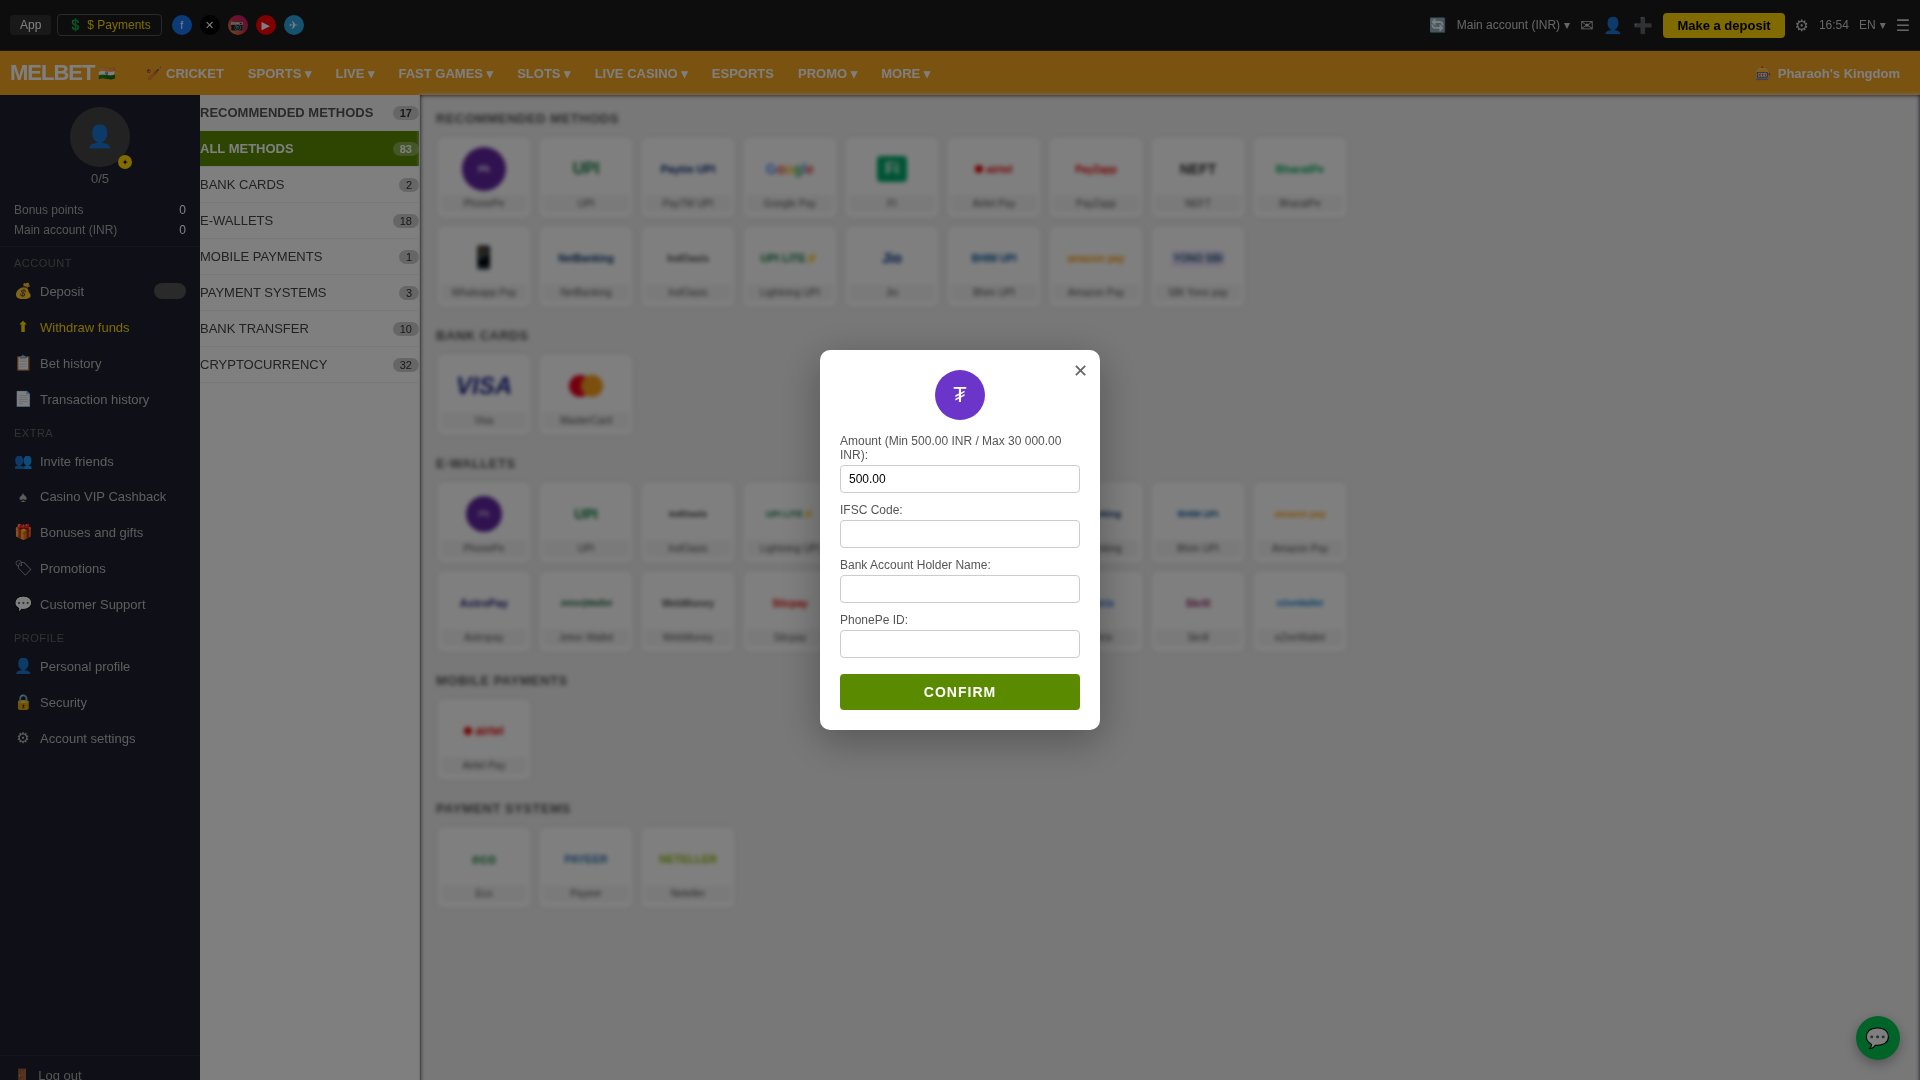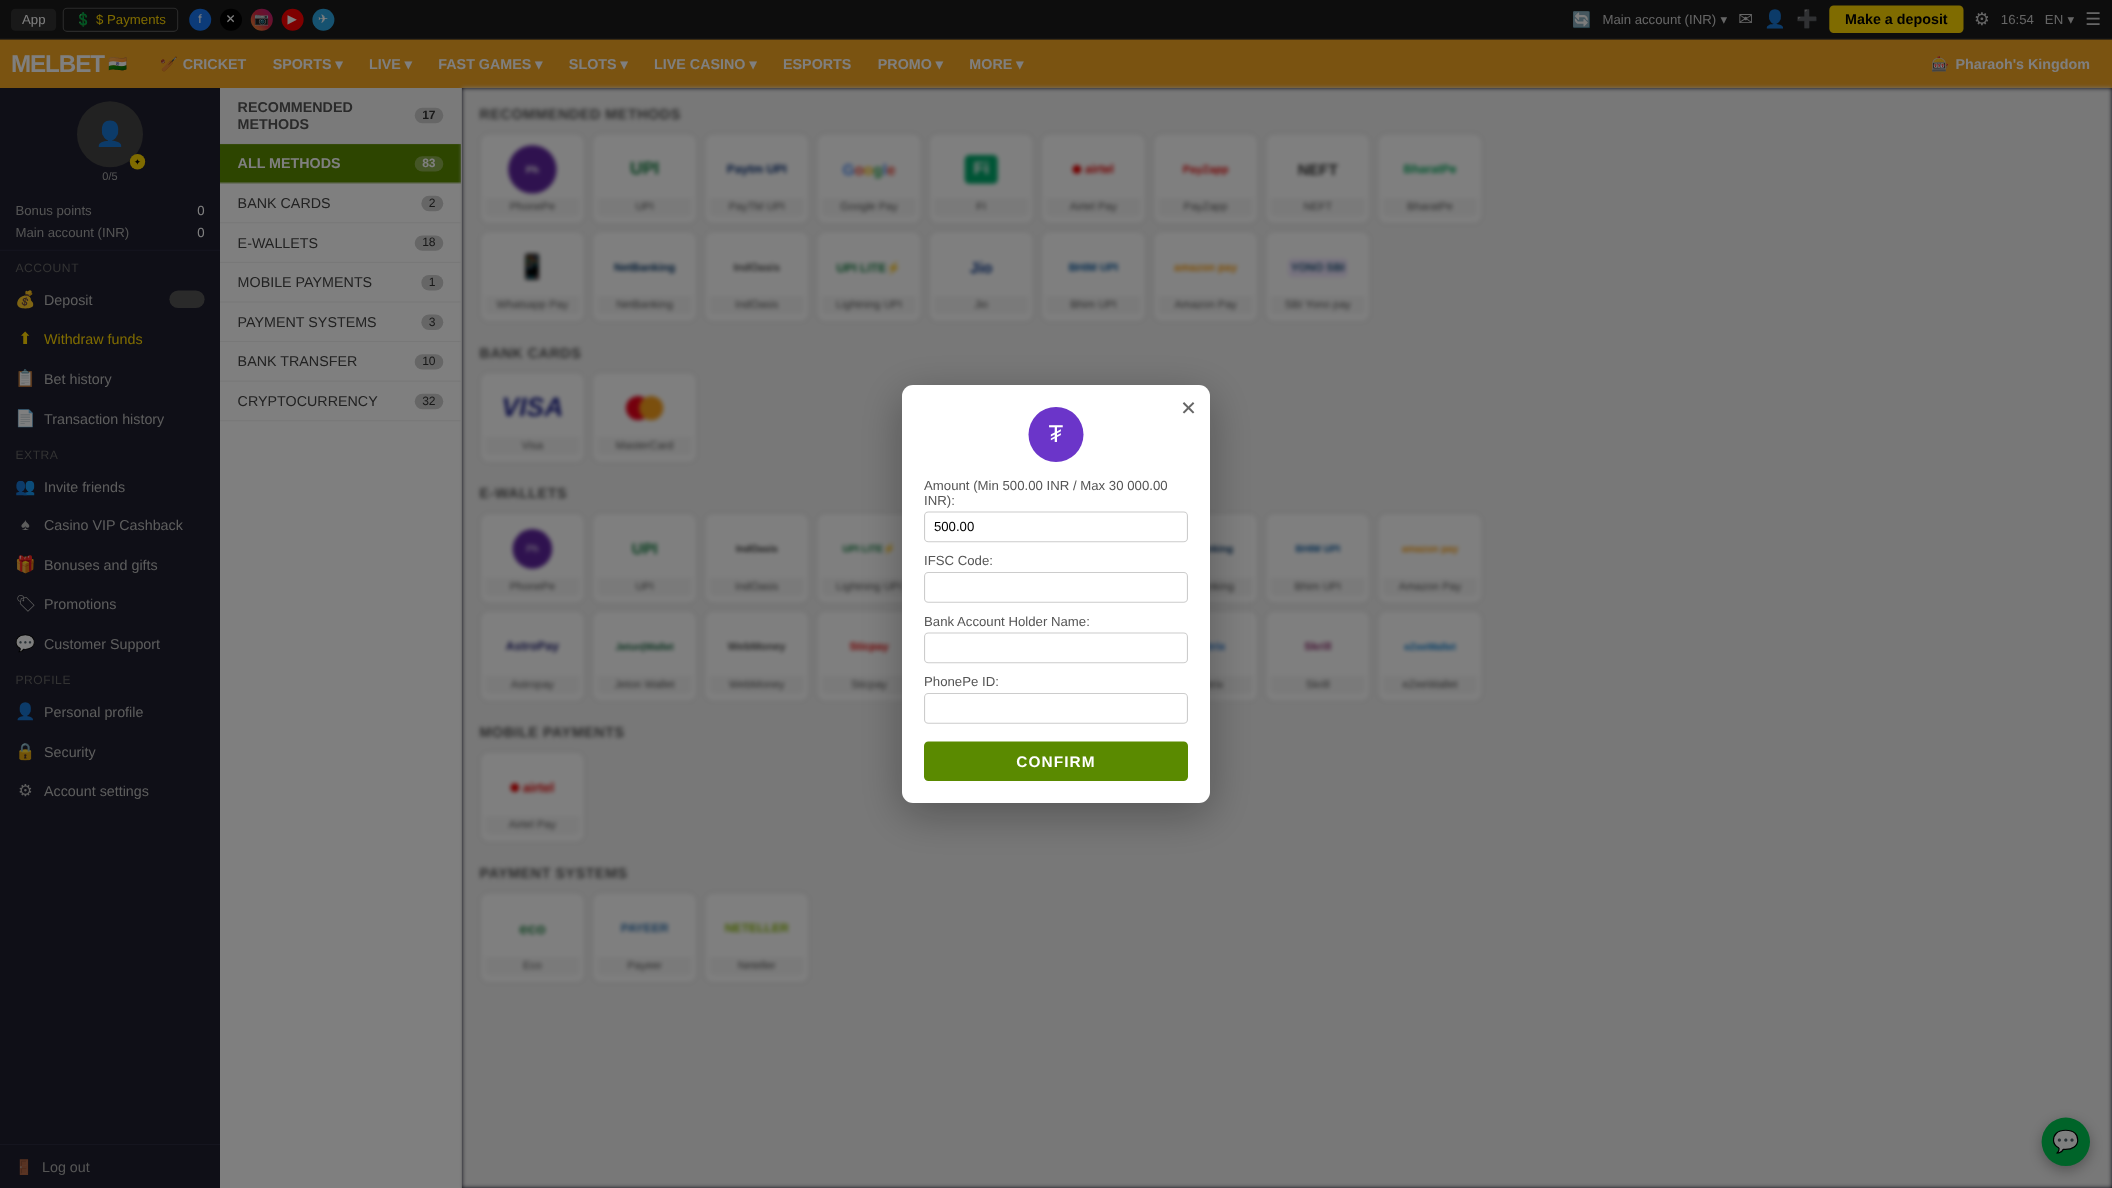--- a/index.html
+++ b/index.html
@@ -1,19 +1,19 @@
 <!DOCTYPE html>
 <html><head>
   <meta charset="utf-8">
   <style>
     * { box-sizing: border-box; margin: 0; padding: 0; }
     body { font-family: Arial, sans-serif; background: #1a1a2e; color: #333; font-size: 13px; overflow: hidden; }
 
     
-    .top-bar { background: #1a1a1a; height: 36px; display: flex; align-items: center; padding: 0 10px; gap: 8px; border-bottom: 1px solid #333; }
+    .top-bar { background: #1a1a1a; height: 51px; display: flex; align-items: center; padding: 0 10px; gap: 8px; border-bottom: 1px solid #333; }
     .top-bar-left { display: flex; align-items: center; gap: 6px; }
     .app-btn { background: #333; color: #fff; border: none; border-radius: 4px; padding: 3px 10px; font-size: 12px; cursor: pointer; }
     .payments-btn { background: transparent; color: #ffd700; border: 1px solid #555; border-radius: 4px; padding: 3px 10px; font-size: 12px; cursor: pointer; display: flex; align-items: center; gap: 4px; }
     .social-icons { display: flex; gap: 8px; margin-left: 4px; }
     .social-icon { width: 20px; height: 20px; border-radius: 50%; display: flex; align-items: center; justify-content: center; font-size: 11px; cursor: pointer; }
     .top-bar-right { margin-left: auto; display: flex; align-items: center; gap: 10px; }
     .account-btn { background: transparent; color: #ccc; border: none; font-size: 12px; cursor: pointer; display: flex; align-items: center; gap: 4px; }
     .deposit-btn { background: #ffd700; color: #000; border: none; border-radius: 4px; padding: 5px 14px; font-size: 13px; font-weight: bold; cursor: pointer; }
     .top-time { color: #ccc; font-size: 12px; }
 
@@ -25,35 +25,35 @@
     .nav-item { color: #fff; font-size: 13px; font-weight: 600; padding: 4px 10px; cursor: pointer; white-space: nowrap; display: flex; align-items: center; gap: 3px; border-radius: 4px; }
     .nav-cricket { display: flex; align-items: center; gap: 4px; }
 
     
     .layout { display: flex; height: calc(1080px - 80px); }
 
     
     .sidebar { width: 200px; background: #1e1e2e; color: #ccc; flex-shrink: 0; display: flex; flex-direction: column; overflow-y: auto; }
     .sidebar-avatar { display: flex; align-items: center; justify-content: center; padding: 12px 0 8px; flex-direction: column; }
     .avatar-circle { width: 60px; height: 60px; background: #444; border-radius: 50%; display: flex; align-items: center; justify-content: center; font-size: 22px; color: #999; position: relative; }
-    .avatar-progress { font-size: 10px; color: #aaa; margin-top: 4px; }
+    .avatar-progress { font-size: 13px; color: #aaa; margin-top: 4px; }
     .sidebar-stats { padding: 6px 14px; border-bottom: 1px solid #2a2a3e; }
     .sidebar-stat { display: flex; justify-content: space-between; padding: 3px 0; font-size: 12px; color: #aaa; }
     .sidebar-stat span:last-child { color: #fff; }
     .sidebar-section-title { font-size: 11px; color: #666; padding: 10px 14px 4px; text-transform: uppercase; letter-spacing: 0.5px; }
     .sidebar-item { display: flex; align-items: center; gap: 8px; padding: 9px 14px; cursor: pointer; font-size: 13px; color: #bbb; }
     .sidebar-item.active { color: #ffd700; }
     .sidebar-item .icon { font-size: 15px; width: 18px; text-align: center; }
     .sidebar-item .toggle { margin-left: auto; width: 32px; height: 16px; background: #555; border-radius: 8px; position: relative; }
     .sidebar-logout { margin-top: auto; padding: 12px 14px; display: flex; align-items: center; gap: 8px; color: #aaa; cursor: pointer; font-size: 13px; border-top: 1px solid #2a2a3e; }
     .methods-section { margin-bottom: 20px; }
 
     
     .left-panel { width: 220px; background: #fff; flex-shrink: 0; border-right: 1px solid #ddd; overflow-y: auto; }
-    .left-panel-item { display: flex; align-items: center; justify-content: space-between; padding: 10px 16px; cursor: pointer; font-size: 13px; color: #444; border-bottom: 1px solid #f0f0f0; }
+    .left-panel-item { display: flex; align-items: center; justify-content: space-between; padding: 10px 0; cursor: pointer; font-size: 13px; color: #444; border-bottom: 1px solid #f0f0f0; }
     .left-panel-item.active { background: #5a8a00; color: #fff; font-weight: 600; }
     .left-panel-item .count { background: #ccc; border-radius: 10px; padding: 1px 7px; font-size: 11px; color: #333; }
     .left-panel-item.active .count { background: rgba(255,255,255,0.3); color: #fff; }
 
     
     .content-area { flex: 1; overflow-y: auto; background: #f0f0f0; padding: 16px; }
 
     
     .pm-card { width: 96px; background: #fff; border-radius: 8px; overflow: hidden; cursor: pointer; border: 1px solid #ddd; display: flex; flex-direction: column; align-items: center; justify-content: center; padding: 10px 4px 6px; }
     .pm-logo-area { width: 70px; height: 44px; display: flex; align-items: center; justify-content: center; }

